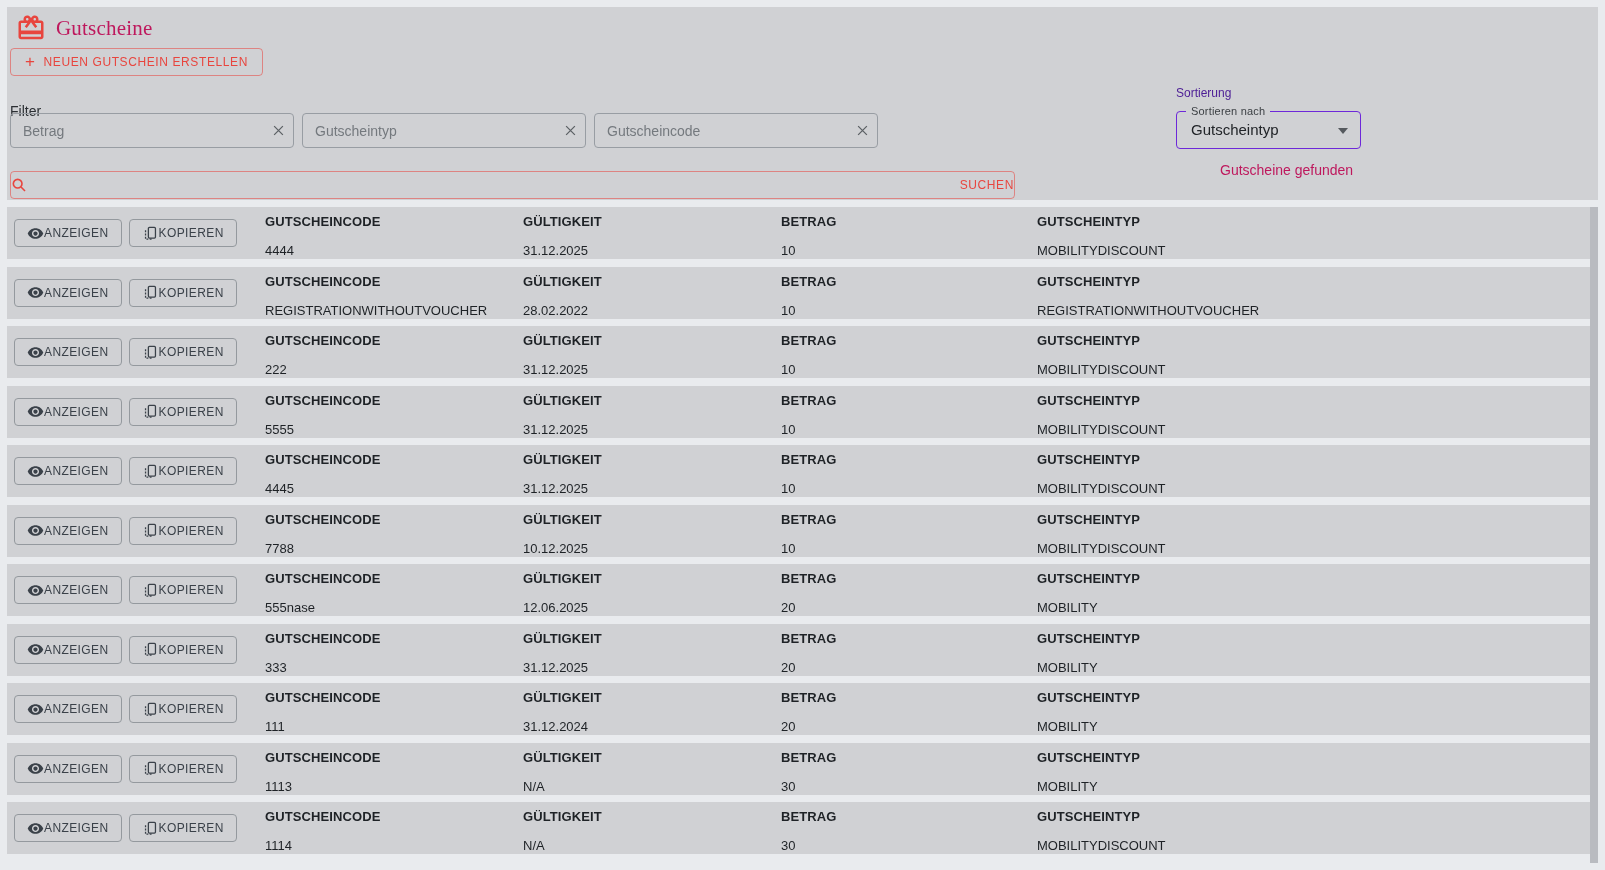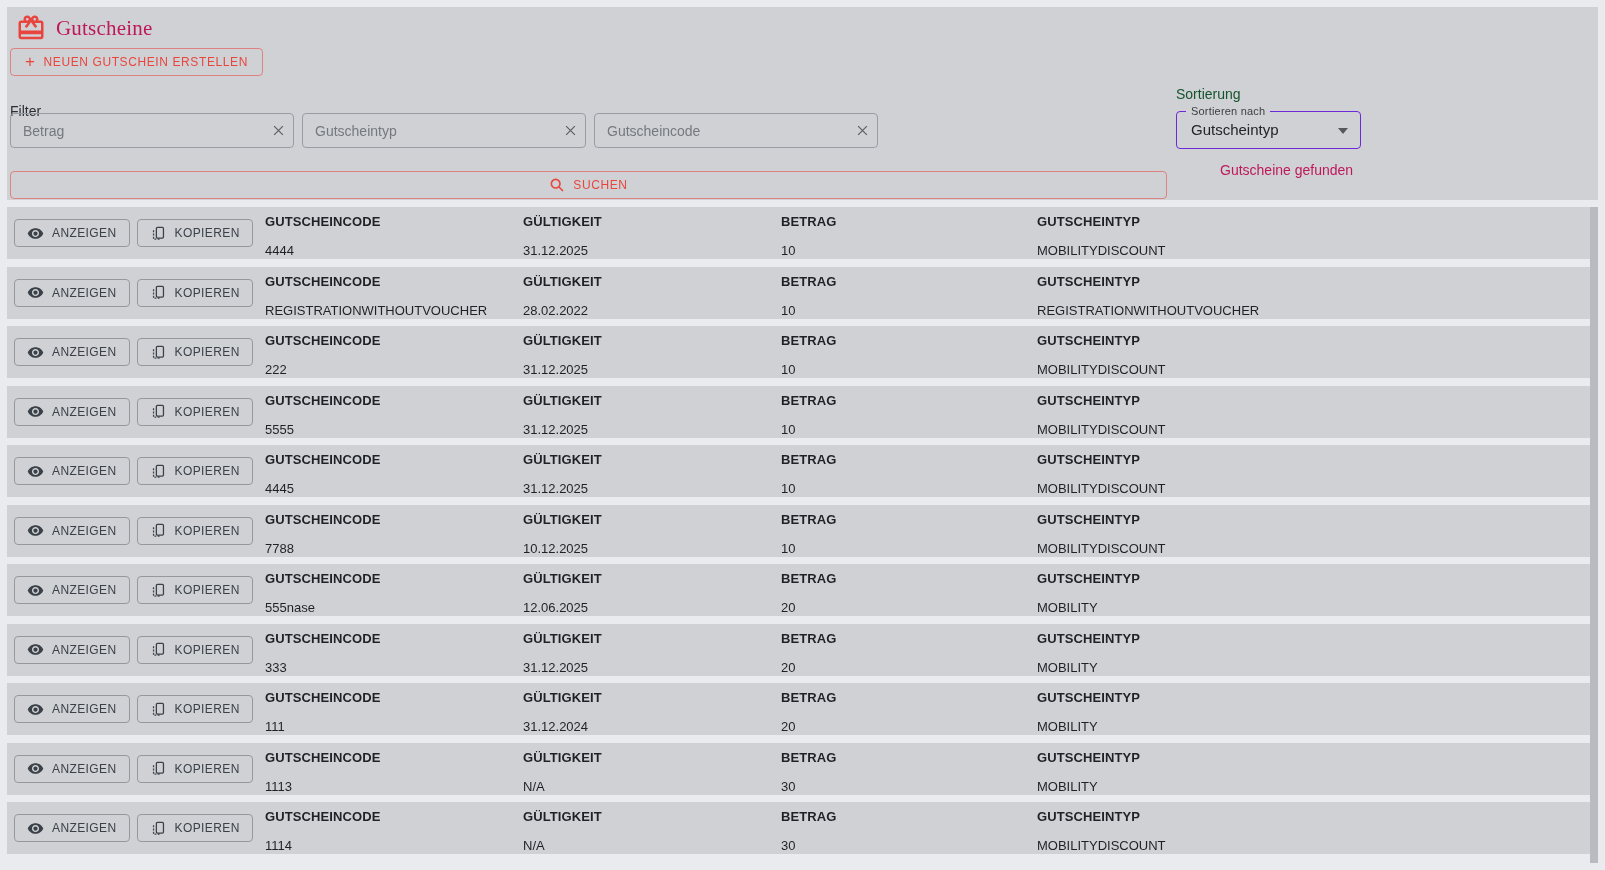--- a/index.html
+++ b/index.html
@@ -30,21 +30,21 @@
     height: 28px;
     border: 1px solid rgba(232, 69, 62, 0.55);
     border-radius: 4px;
     background: transparent;
     color: #e8453e;
     font-family: inherit;
     font-size: 12px; font-weight: 500; letter-spacing: 0.6px;
     cursor: pointer;
   }
   .create-btn { left: 3px; top: 41px; padding: 0 14px; }
-  .suchen-btn { left: 3px; top: 164px; width: 1157px; }
+  .suchen-btn { left: 3px; top: 164px; width: 1005px; justify-content: space-between; }
   .plus-glyph { font-size: 17px; font-weight: 400; line-height: 1; position: relative; top: -1px; }
   .search-glyph { width: 16px; height: 16px; }
   
   .filter-label { position: absolute; left: 3px; top: 79px; font-size: 14px; color: #2b2f33; margin-top: 17px; }
   .filter-input-wrap {
     position: absolute; top: 106px;
     width: 284px; height: 35px;
     border: 1px solid #989da3;
     border-radius: 4px;
     display: flex; align-items: center;
@@ -57,21 +57,21 @@
   }
   .filter-input::placeholder { color: #74797e; opacity: 1; }
   .clear-btn {
     width: 30px; height: 100%;
     background: transparent; border: none; cursor: pointer;
     display: flex; align-items: center; justify-content: center;
     color: #5c6165;
   }
   .clear-btn svg { width: 15px; height: 15px; }
   
-  .sort-label { position: absolute; left: 1169px; top: 79px; font-size: 14px; color: #14532d; }
+  .sort-label { position: absolute; left: 1169px; top: 79px; font-size: 12px; color: #4c1d95; }
   .select-field {
     position: absolute; top: 104px; height: 38px;
     border: 1px solid #6d28d9;
     border-radius: 4px;
     cursor: pointer;
   }
   .select-field .notch-label {
     position: absolute; top: -7px; left: 9px;
     padding: 0 5px;
     background: #d0d1d4;
@@ -96,21 +96,21 @@
     position: relative;
     height: 52px;
     margin-bottom: 7.5px;
     background: #d0d1d4;
   }
   .row-actions {
     position: absolute; left: 7px; top: 12px;
     display: flex; gap: 7px;
   }
   .action-btn {
-    display: flex; align-items: center; gap: 8px;
+    display: flex; align-items: center; 
     height: 28px; padding: 0 12px;
     border: 1px solid #94999e;
     border-radius: 4px;
     background: transparent;
     font-family: inherit; font-size: 12px; font-weight: 500;
     letter-spacing: 0.4px; color: #3a4149;
     cursor: pointer;
   }
   .action-btn svg { width: 17px; height: 17px; }
   .cell { position: absolute; top: 7px; }

